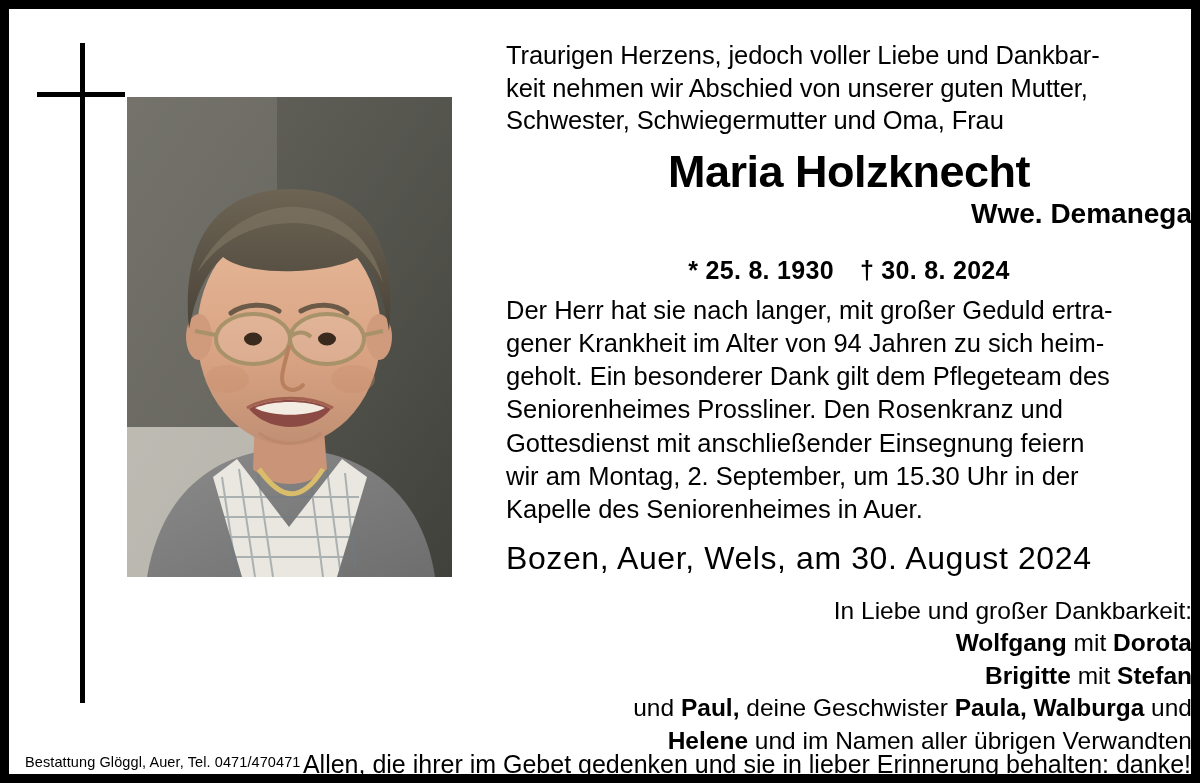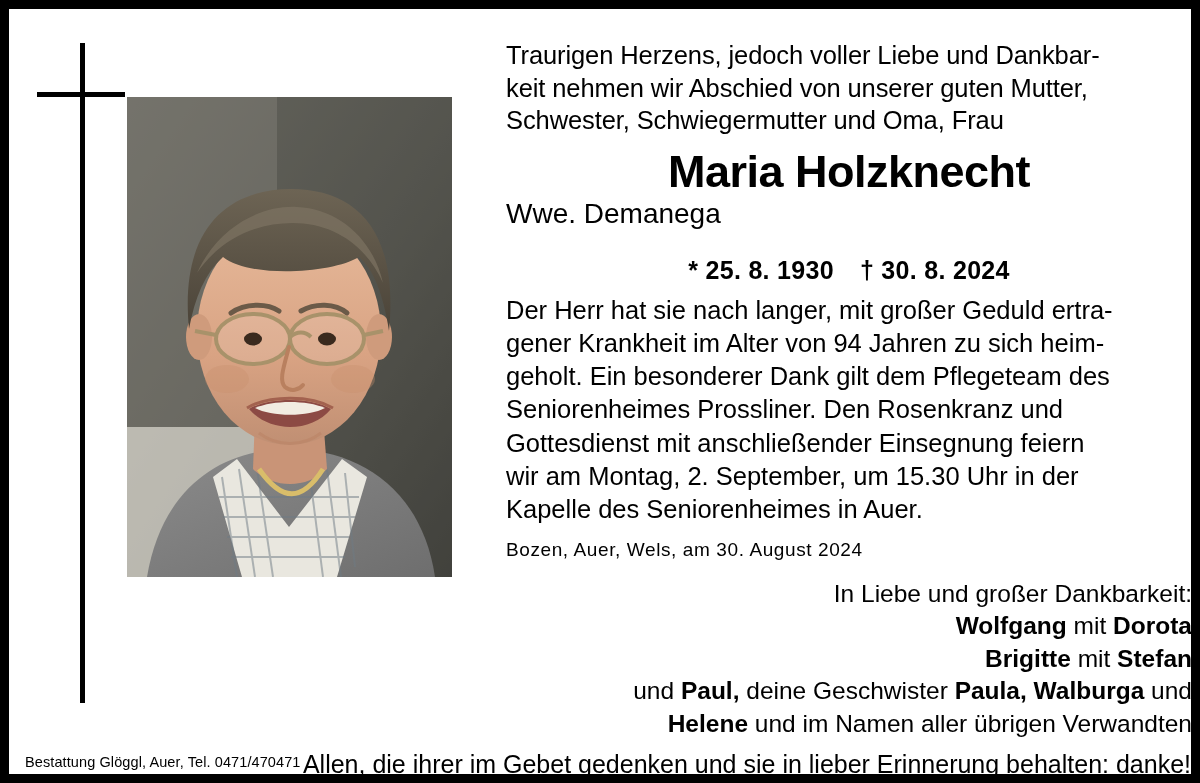--- a/index.html
+++ b/index.html
@@ -87,23 +87,23 @@
 
   .name {
     text-align: center;
     font-size: 45px;
     font-weight: bold;
     letter-spacing: -0.5px;
     margin-top: 10px;
     line-height: 1.1;
   }
   .maiden {
-    text-align: left;
+    text-align: right;
     font-size: 28px;
-    font-weight: normal;
+    font-weight: bold;
     margin-top: 2px;
     line-height: 1.15;
   }
   .dates {
     text-align: center;
     font-size: 25px;
     font-weight: bold;
     margin-top: 26px;
     line-height: 1.1;
     letter-spacing: 0.3px;
@@ -113,21 +113,21 @@
   .body-text {
     font-size: 25.5px;
     line-height: 1.3;
     margin-top: 10px;
     text-align: justify;
     text-align-last: left;
     white-space: pre-line;
   }
 
   .places {
-    font-size: 19px;
+    font-size: 32px;
     margin-top: 12px;
     letter-spacing: 0.6px;
     line-height: 1.3;
   }
 
   .family {
     font-size: 24.5px;
     line-height: 1.33;
     margin-top: 15px;
   }

